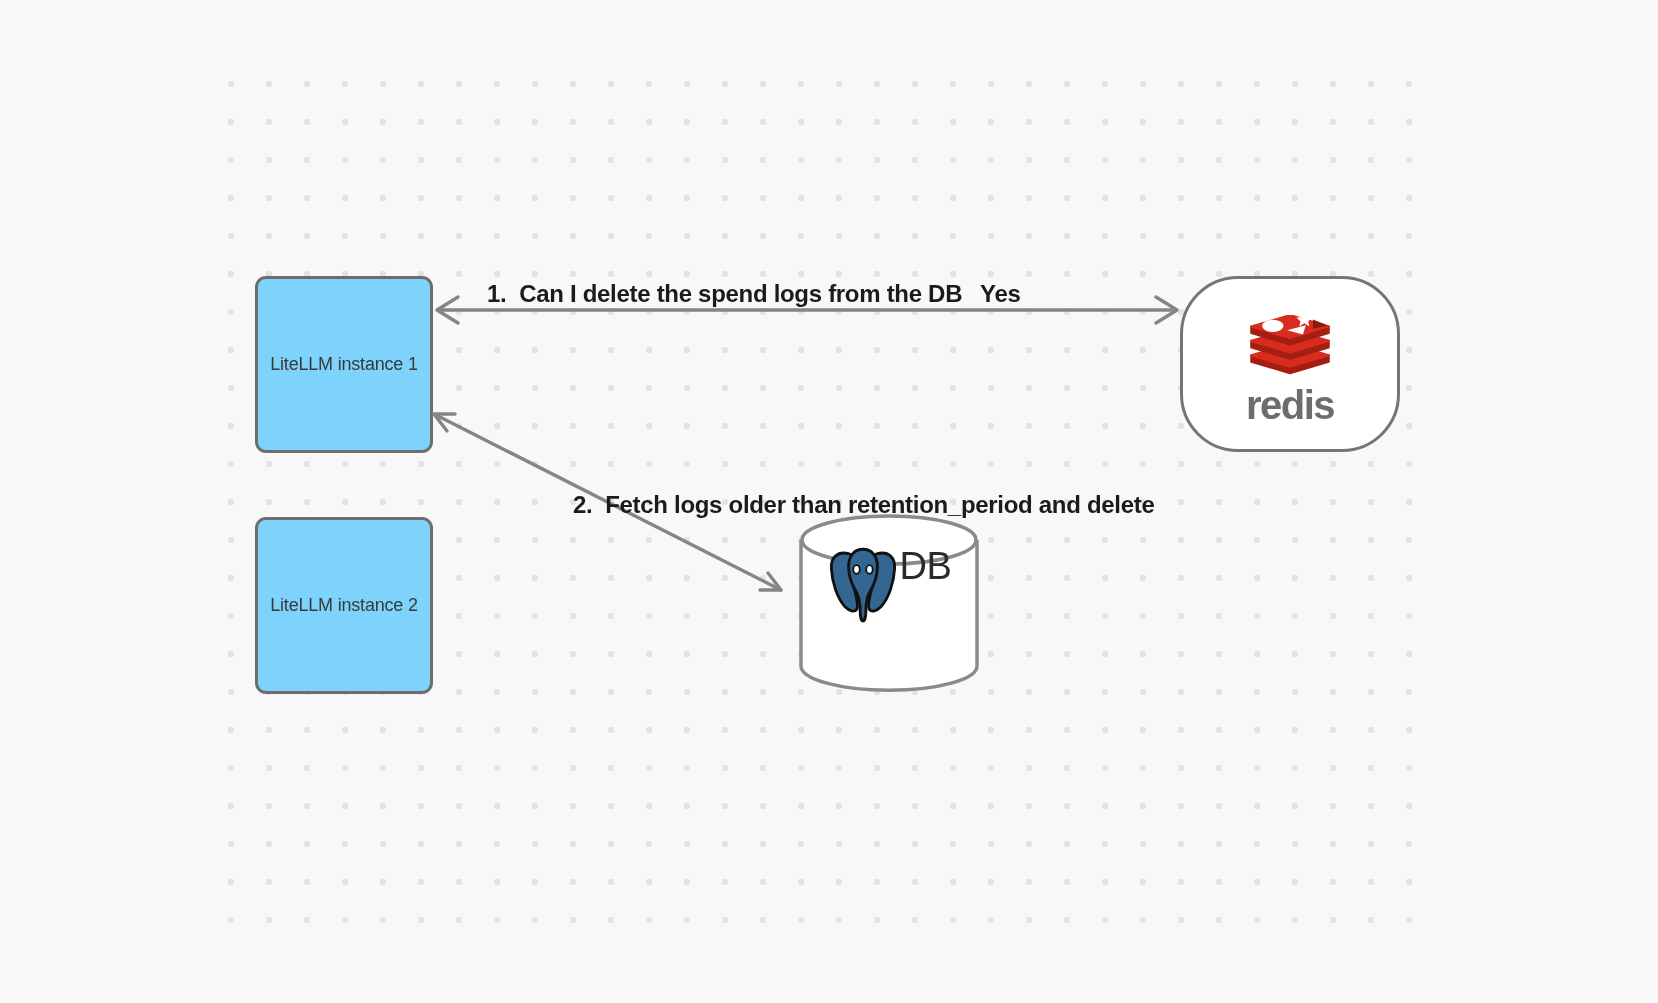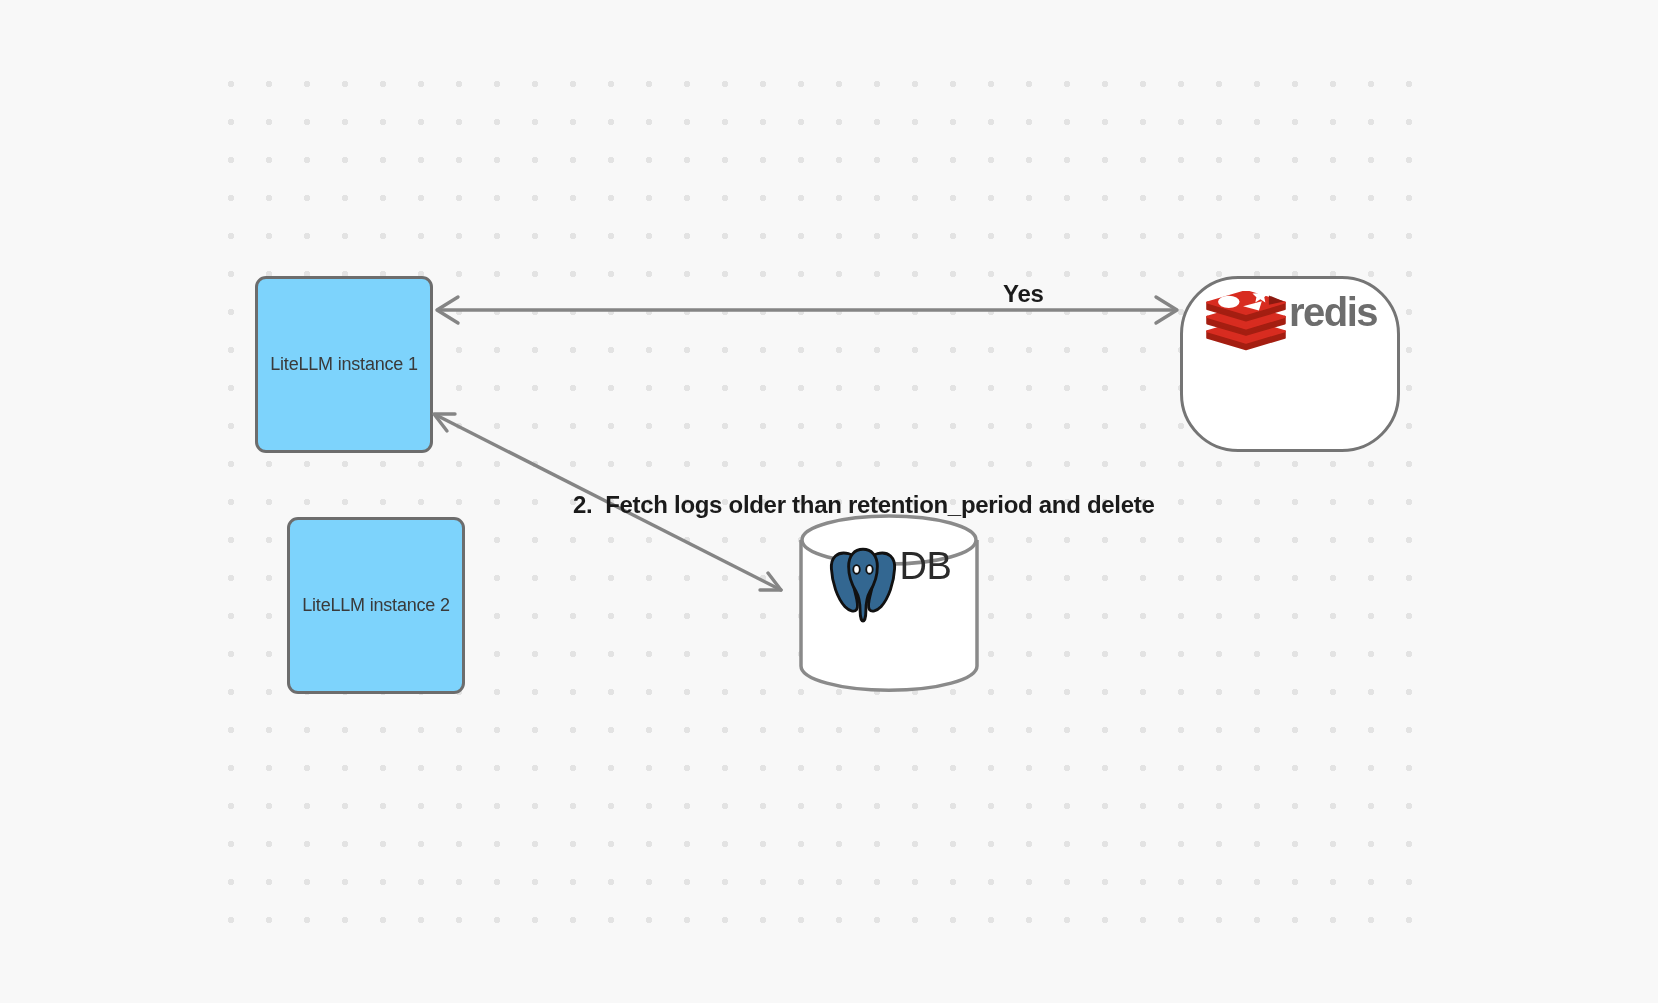--- a/index.html
+++ b/index.html
@@ -18,47 +18,47 @@
   .llm-box{
     position:absolute;width:178px;height:177px;box-sizing:border-box;
     background:#7dd3fc;border:3px solid #6d6d6d;border-radius:11px;
     display:flex;align-items:center;justify-content:center;
     z-index:1;
   }
   .llm-box span{
     font-size:18px;color:#3a3a3a;letter-spacing:-0.2px;
   }
   #box1{left:255px;top:276px;}
-  #box2{left:255px;top:517px;margin-left:32px;}
+  #box2{left:255px;top:517px;}
   #box3{left:254px;top:755px;}
   .redis-node{
     position:absolute;left:1180px;top:276px;width:220px;height:176px;box-sizing:border-box;
     background:#ffffff;border:3px solid #757575;border-radius:58px;
-    display:flex;align-items:flex-start;justify-content:center;
+    display:flex;flex-direction:column;align-items:center;justify-content:center;
     padding-top:12px;z-index:1;
   }
   .redis-word{
     font-size:40px;font-weight:bold;color:#6d6d6d;letter-spacing:-1.5px;
     line-height:1;margin-top:1px;
   }
   .db-cyl{position:absolute;left:798px;top:512px;z-index:1;}
   .db-content{
     position:absolute;left:800px;top:545px;width:178px;height:130px;
     display:flex;align-items:flex-start;justify-content:center;z-index:2;
   }
   .db-label{
     font-size:38px;color:#2b2b2b;letter-spacing:-0.5px;margin-left:1px;
   }
   .edges-svg{position:absolute;inset:0;z-index:3;pointer-events:none;}
   .edge-label{
     position:absolute;font-weight:bold;font-size:24px;color:#1b1b1b;
     letter-spacing:-0.3px;white-space:pre;line-height:1.2;z-index:4;
   }
   #edge1-label{left:487px;top:280px;}
-  #edge1-answer{left:1003px;top:280px;}
+  #edge1-answer{left:980px;top:280px;}
   #edge2-label{left:573px;top:455px;margin-top:36px;}
 </style>
 </head>
 <body>
 
 <div class="stage">
 
   <div class="dotgrid"></div>
 
   <div class="llm-box" id="box1">
@@ -113,16 +113,17 @@
       <path d="M438 310 H1176"></path>
       <path d="M458 297 L437 310 L458 323"></path>
       <path d="M1156 297 L1177 310 L1156 323"></path>
 
       <path d="M436 415 L781 590"></path>
       <path d="M455 414 L434 414 L447 431"></path>
       <path d="M760 590 L781 590 L768 573"></path>
     </g>
   </svg>
 
+  <div class="edge-label" id="edge1-label">1.  Can I delete the spend logs from the DB</div>
   <div class="edge-label" id="edge1-answer">Yes</div>
   <div class="edge-label" id="edge2-label">2.  Fetch logs older than retention_period and delete</div>
 
 </div>
 
 </body></html>

